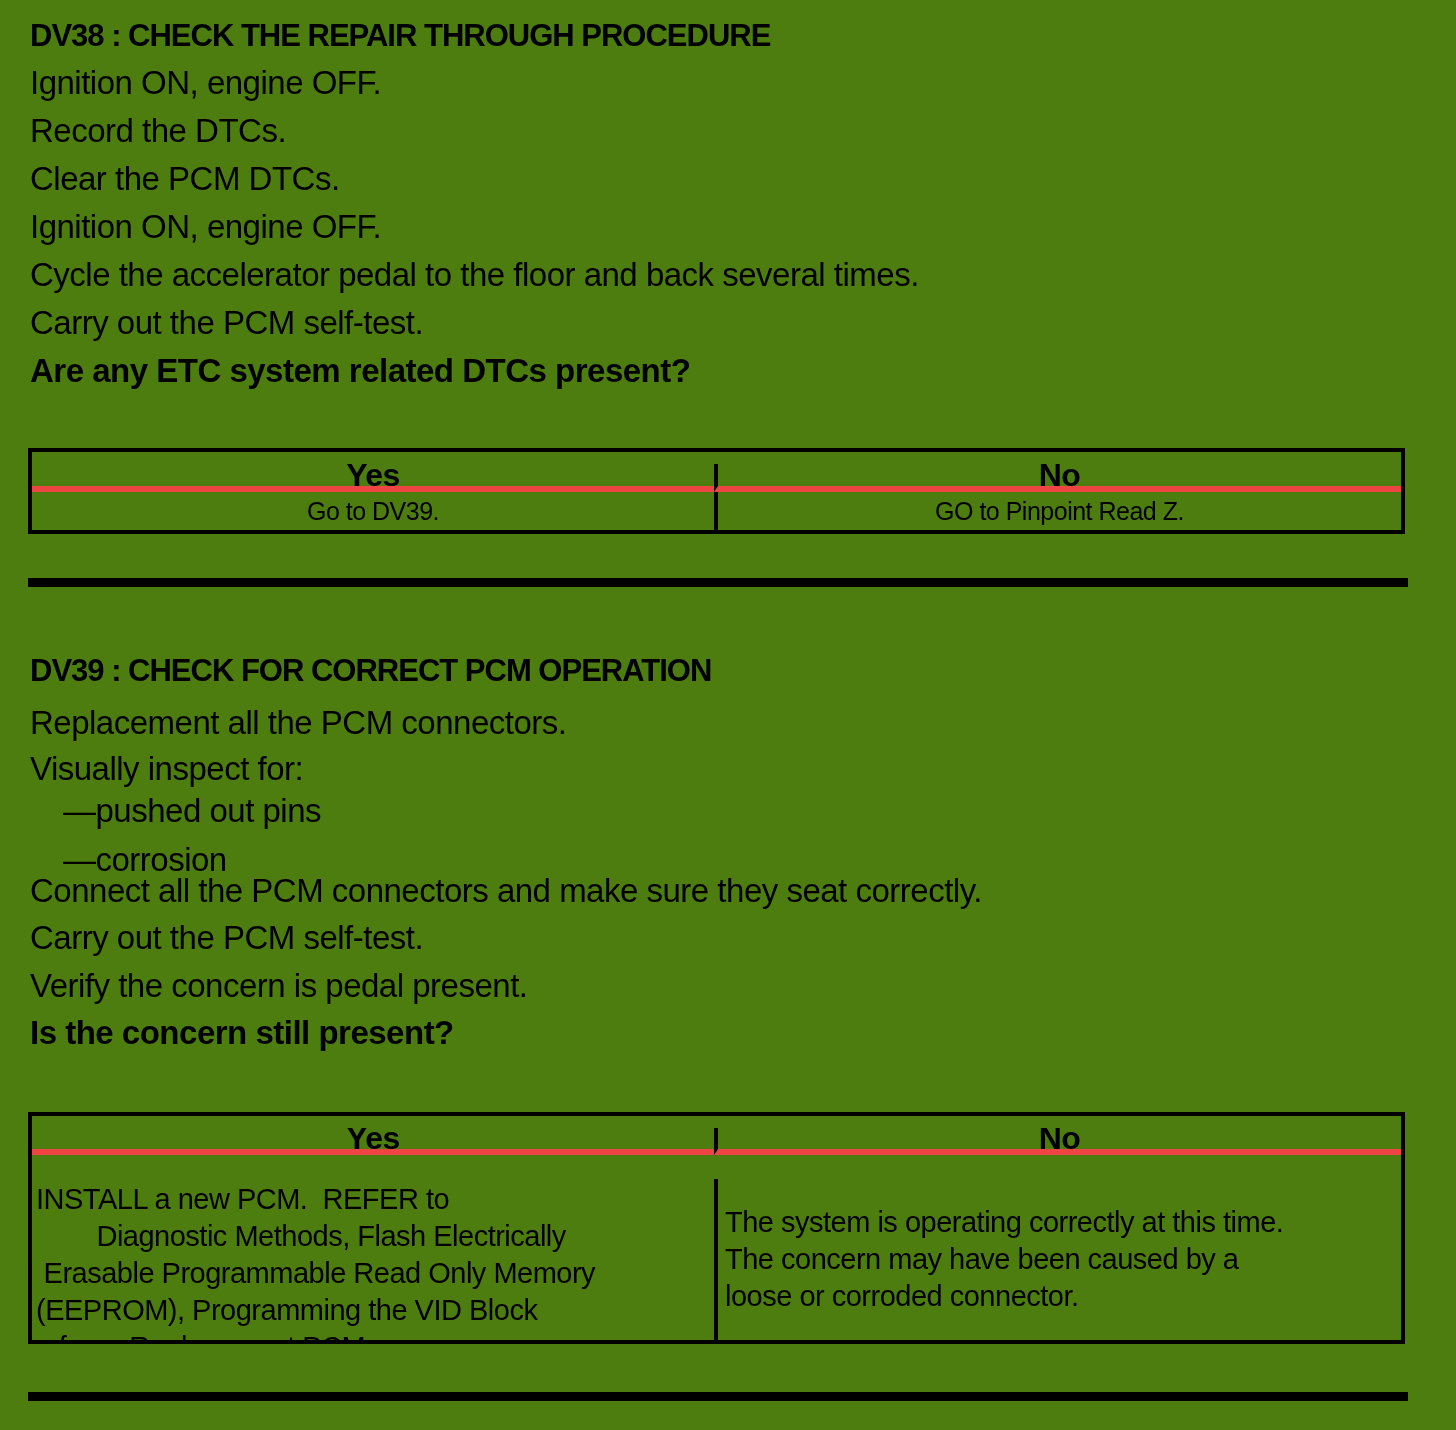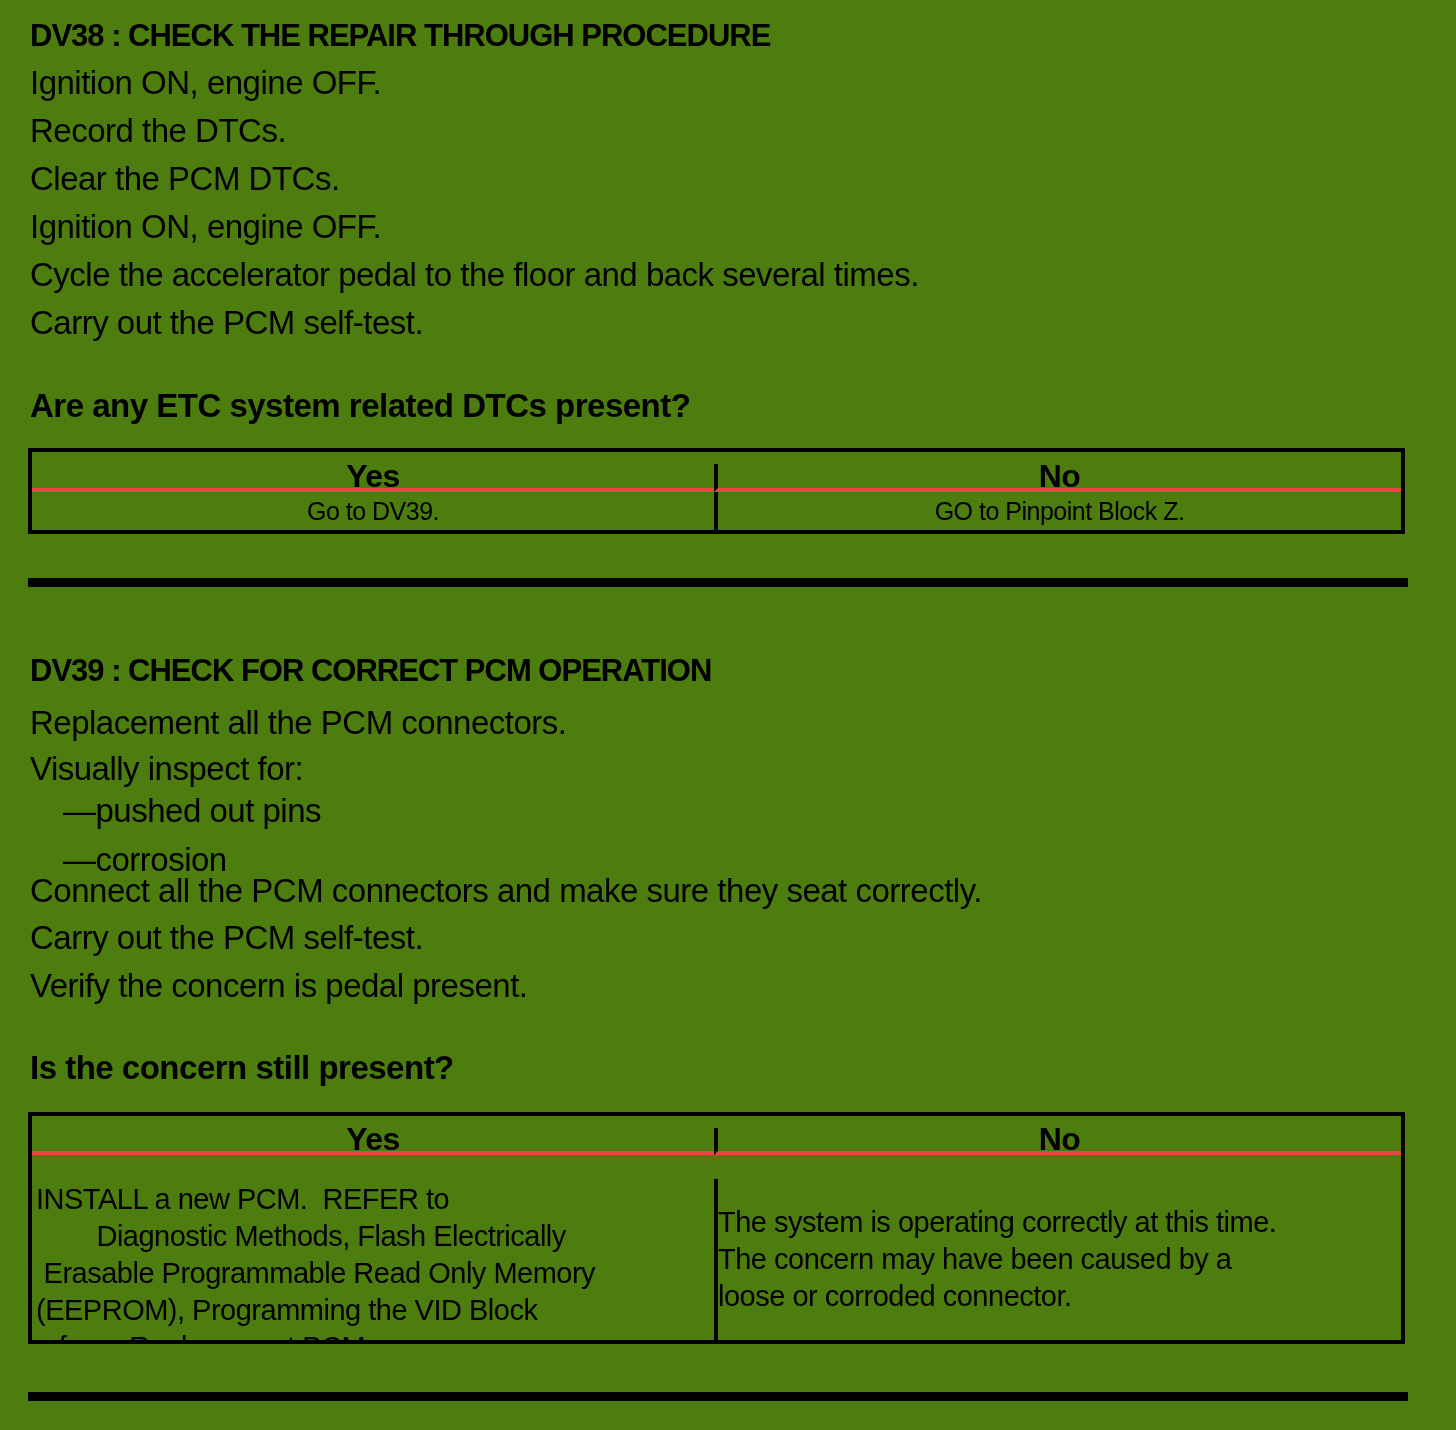--- a/index.html
+++ b/index.html
@@ -16,73 +16,73 @@
     left:30px;
     font-size:31px;font-weight:bold;letter-spacing:-1px;
     line-height:36px;
   }
   .line{
     left:30px;
     font-size:33px;letter-spacing:-0.5px;
     line-height:40px;
   }
   .indent{left:63px;}
-  .bold{font-weight:bold;margin-top:35px;}
+  .bold{font-weight:bold;}
   .rule{
     position:absolute;left:28px;width:1380px;height:9px;
     background:#000000;
   }
   .dtable{
     position:absolute;left:28px;width:1377px;
     border:4px solid #000000;box-sizing:border-box;
     display:grid;grid-template-columns:682px 1fr;
   }
   .t1{grid-template-rows:40px 1fr;}
   .t2{grid-template-rows:39px 1fr;}
   .cell{
     box-sizing:border-box;overflow:hidden;
     display:flex;align-items:center;justify-content:center;
     white-space:pre;
   }
   .th{
     font-weight:bold;font-size:32px;letter-spacing:-0.5px;
-    border-bottom:4px solid #ef4444;
+    border-bottom:6px solid #ef4444;
     margin-top:12px;
   }
   .col2{border-left:4px solid #000000;}
   .t1 .td{font-size:25px;letter-spacing:-0.5px;}
   .t2 .td{
     font-size:29px;line-height:37px;letter-spacing:-0.5px;
     justify-content:flex-start;align-items:center;
     white-space:pre;
     margin-top:24px;
   }
   .t2 .td-yes{padding:2px 2px 4px 4px;align-items:flex-start;}
-  .t2 .td-no{}
+  .t2 .td-no{padding-left:7px;}
 </style>
 </head>
 <body>
 
 <div class="page">
 
   <div class="abs heading" style="top:18px">DV38 : CHECK THE REPAIR THROUGH PROCEDURE</div>
 
   <div class="abs line" style="top:63px">Ignition ON, engine OFF.</div>
   <div class="abs line" style="top:111px">Record the DTCs.</div>
   <div class="abs line" style="top:159px">Clear the PCM DTCs.</div>
   <div class="abs line" style="top:207px">Ignition ON, engine OFF.</div>
   <div class="abs line" style="top:255px">Cycle the accelerator pedal to the floor and back several times.</div>
   <div class="abs line" style="top:303px">Carry out the PCM self-test.</div>
   <div class="abs line bold" style="top:351px">Are any ETC system related DTCs present?</div>
 
   <div class="dtable t1" style="top:448px;height:86px">
     <div class="cell th">Yes</div>
     <div class="cell th col2">No</div>
     <div class="cell td">Go to DV39.</div>
-    <div class="cell td col2">GO to Pinpoint Block Z.</div>
+    <div class="cell td col2">GO to Pinpoint Read Z.</div>
   </div>
 
   <div class="rule" style="top:578px"></div>
 
   <div class="abs heading" style="top:653px">DV39 : CHECK FOR CORRECT PCM OPERATION</div>
 
   <div class="abs line" style="top:703px">Replacement all the PCM connectors.</div>
   <div class="abs line" style="top:749px">Visually inspect for:</div>
   <div class="abs line indent" style="top:791px">—pushed out pins</div>
   <div class="abs line indent" style="top:840px">—corrosion</div>

